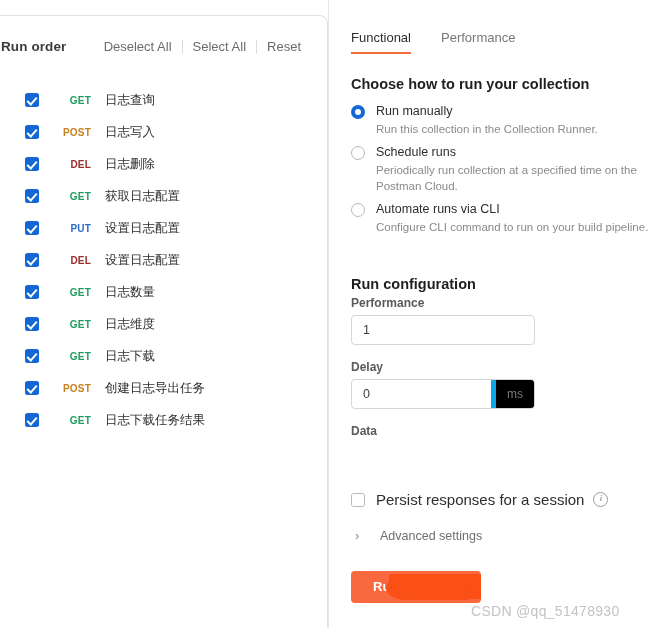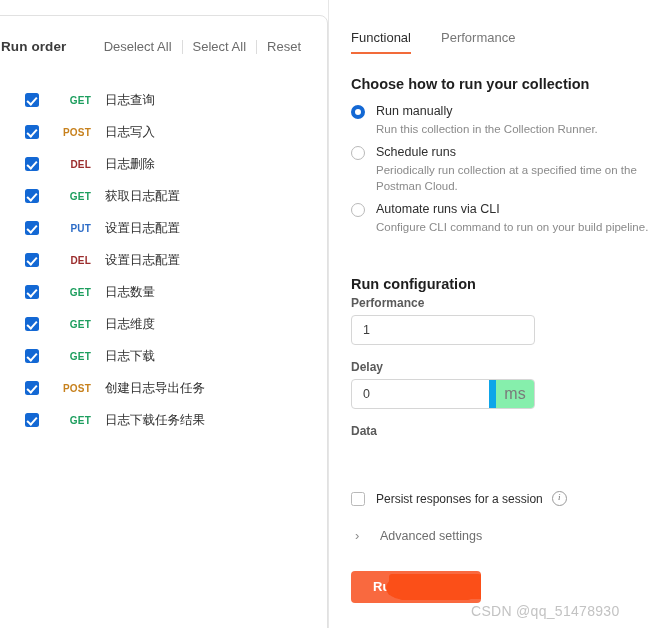--- a/index.html
+++ b/index.html
@@ -242,27 +242,27 @@
   #delay-input { top: 379px; }
   .txt-value {
     font-size: 12.5px;
     color: #3d3d3d;
     padding-left: 11px;
   }
   #delay-unit {
     margin-left: auto;
     height: 100%;
     width: 38px;
-    background: #86efac;
-    border-left: 7px solid #0ea5e9;
+    background: #000000;
+    border-left: 5px solid #0ea5e9;
     border-radius: 0 3px 3px 0;
     display: flex;
     align-items: center;
     justify-content: center;
-    font-size: 16px;
+    font-size: 12px;
     color: #7a7a7a;
   }
 
   #select-file-btn {
     position: absolute;
     left: 22px;
     top: 443px;
     height: 26px;
     padding: 0 11px;
     border: 1px solid #d6d6d6;
@@ -286,21 +286,21 @@
     width: 14px;
     height: 14px;
     border: 1px solid #b9b9b9;
     border-radius: 2.5px;
     background: #ffffff;
     box-sizing: border-box;
     cursor: pointer;
     flex: none;
   }
   #persist-label {
-    font-size: 12px;
+    font-size: 15px;
     color: #2e2e2e;
     margin-left: 11px;
   }
   #info-icon {
     margin-left: 9px;
     width: 13px;
     height: 13px;
     border: 1px solid #9a9a9a;
     border-radius: 50%;
     color: #6f6f6f;

